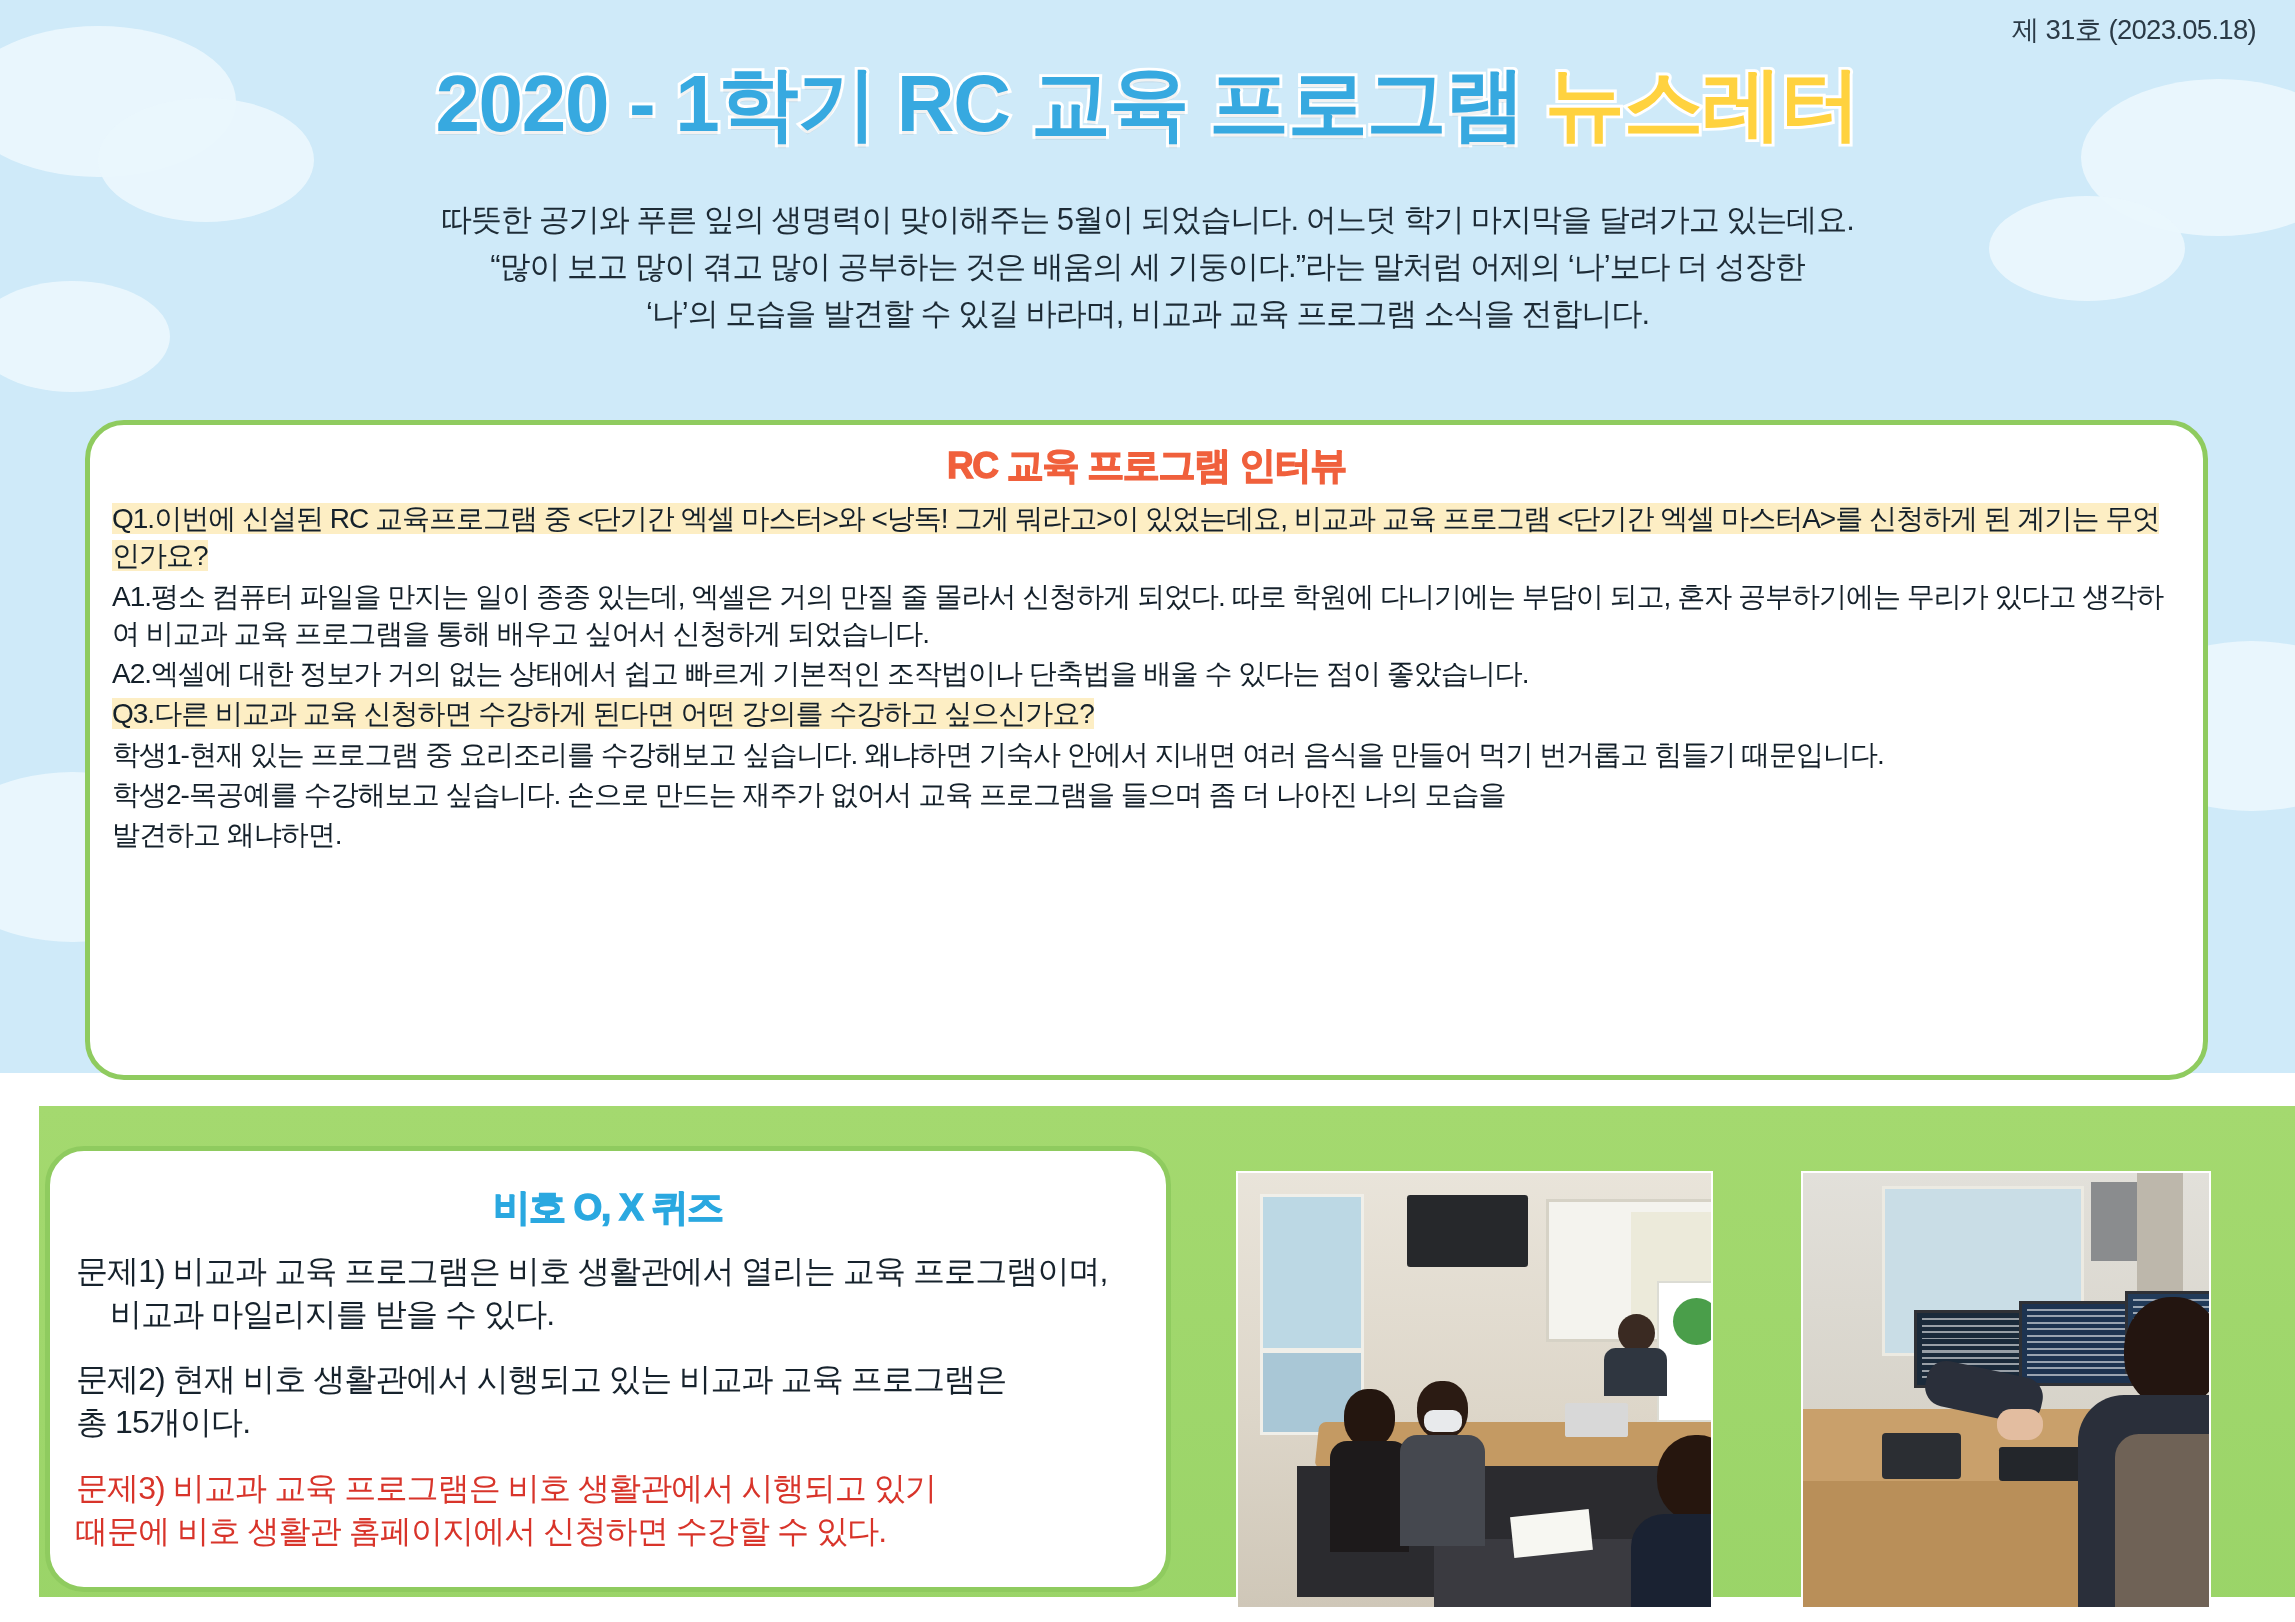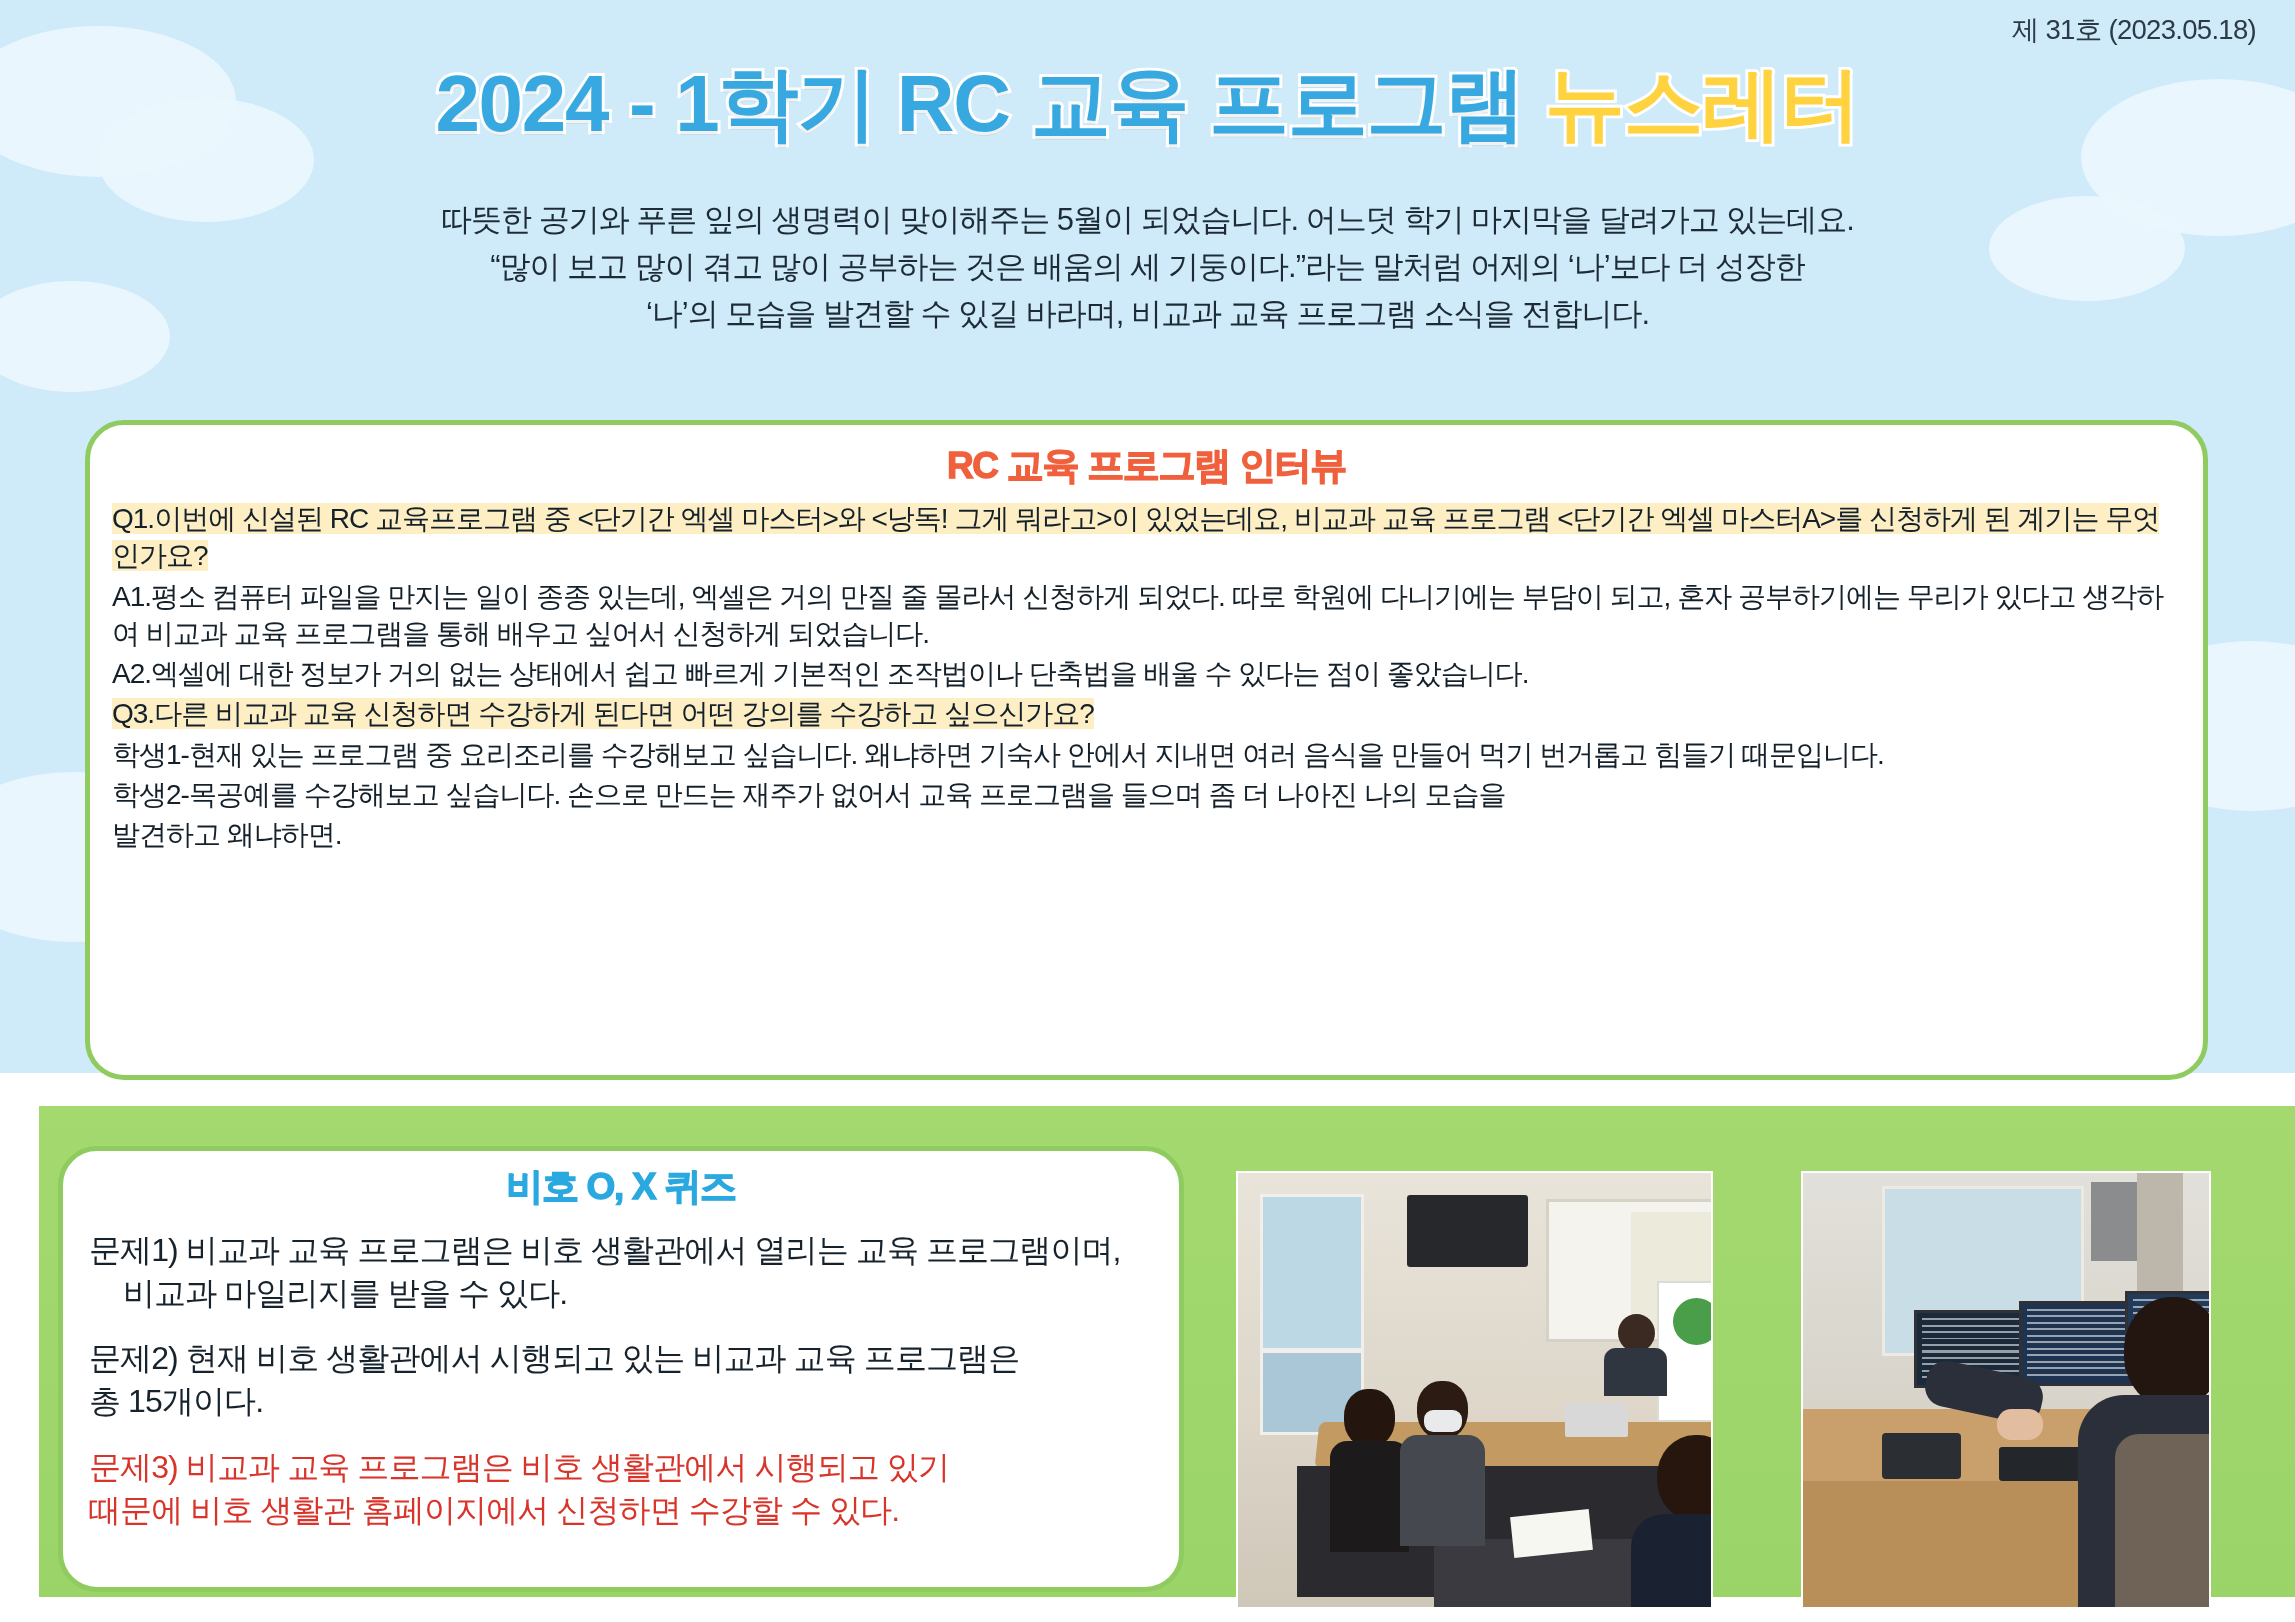--- a/index.html
+++ b/index.html
@@ -146,29 +146,29 @@
     -webkit-box-decoration-break: clone;
   }
   .qa-wrap { margin-bottom: 3.9px; }
   .qa-line.a { padding-left: 0; }
   .indent-1 { padding-left: 9.2px; }
   .indent-2 { padding-left: 47px; }
 
   
   .quiz-box {
     position: absolute;
-    left: 58px;
+    left: 45px;
     top: 1146px;
     width: 1126px;
     height: 446px;
     background: #ffffff;
     border: 5.9px solid #8fcb5f;
     border-radius: 39px;
     box-sizing: border-box;
-    padding: 7px 26px;
+    padding: 28px 26px;
   }
   .quiz-title {
     text-align: center;
     font-size: 37px;
     font-weight: bold;
     color: #2aa8e0;
     letter-spacing: -1.3px;
     -webkit-text-stroke: 1.3px #2aa8e0;
     margin: 3.9px 0 17px 0;
   }
@@ -265,21 +265,21 @@
   <div class="cloud c6"></div>
   <div class="cloud c7"></div>
 
   <div class="green-band-inner"></div>
   <div class="white-left-strip"></div>
   <div class="white-bottom"></div>
 
   <div class="issue">제 31호 (2023.05.18)</div>
 
   <div class="main-title">
-    <span class="blue">2024 - 1학기 RC 교육 프로그램</span>
+    <span class="blue">2020 - 1학기 RC 교육 프로그램</span>
     <span class="yellow">뉴스레터</span>
   </div>
 
   <div class="intro">
     <div>따뜻한 공기와 푸른 잎의 생명력이 맞이해주는 5월이 되었습니다. 어느덧 학기 마지막을 달려가고 있는데요.</div>
     <div>“많이 보고 많이 겪고 많이 공부하는 것은 배움의 세 기둥이다.”라는 말처럼 어제의 ‘나’보다 더 성장한</div>
     <div>‘나’의 모습을 발견할 수 있길 바라며, 비교과 교육 프로그램 소식을 전합니다.</div>
   </div>
 
   <section class="interview-box">

